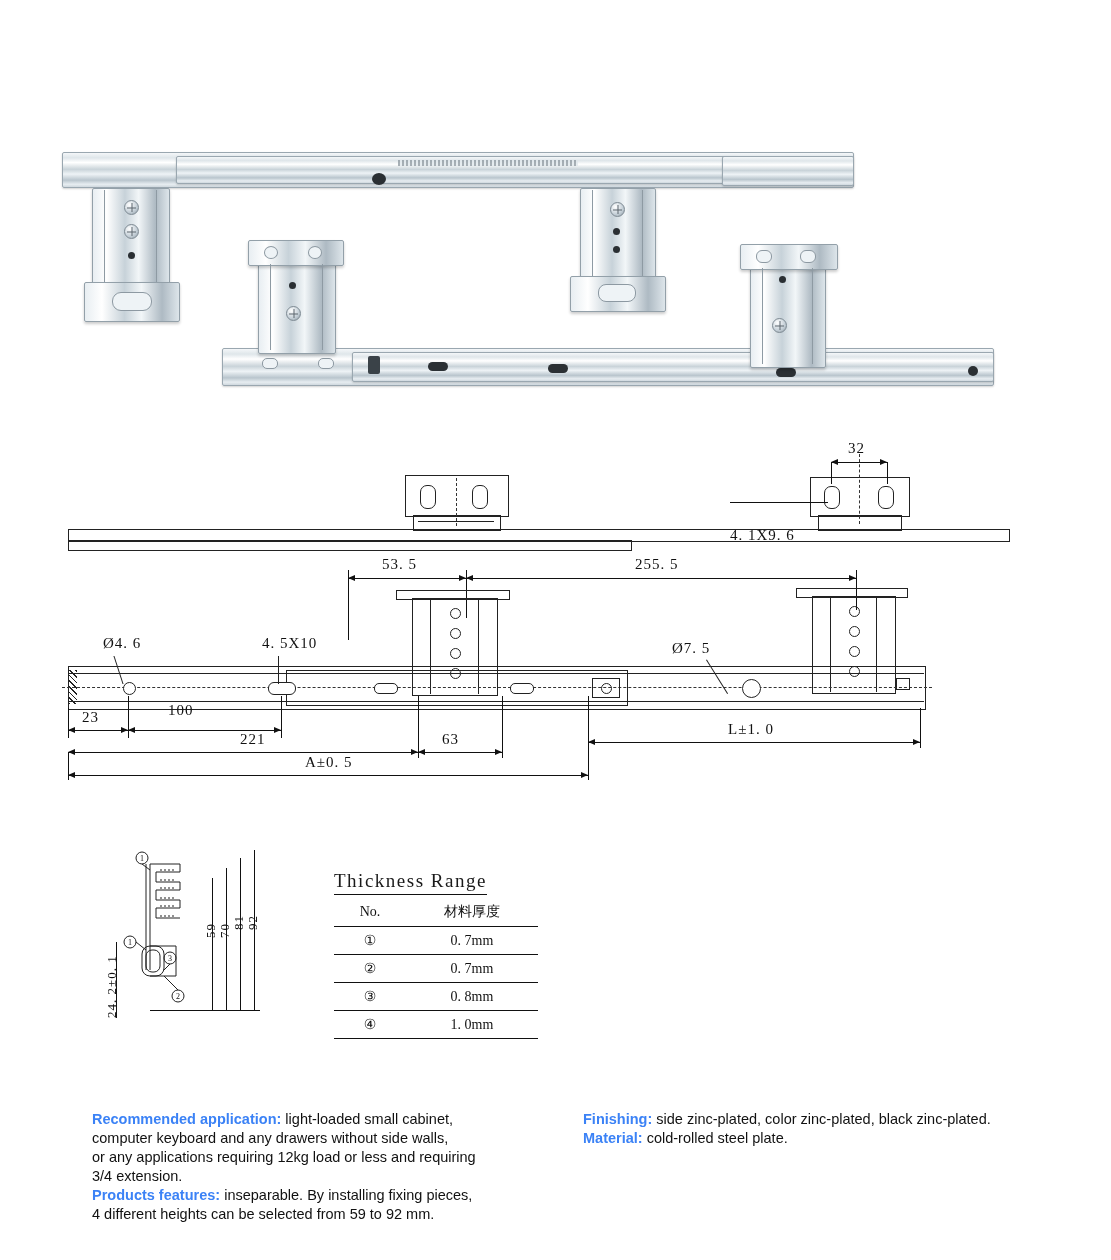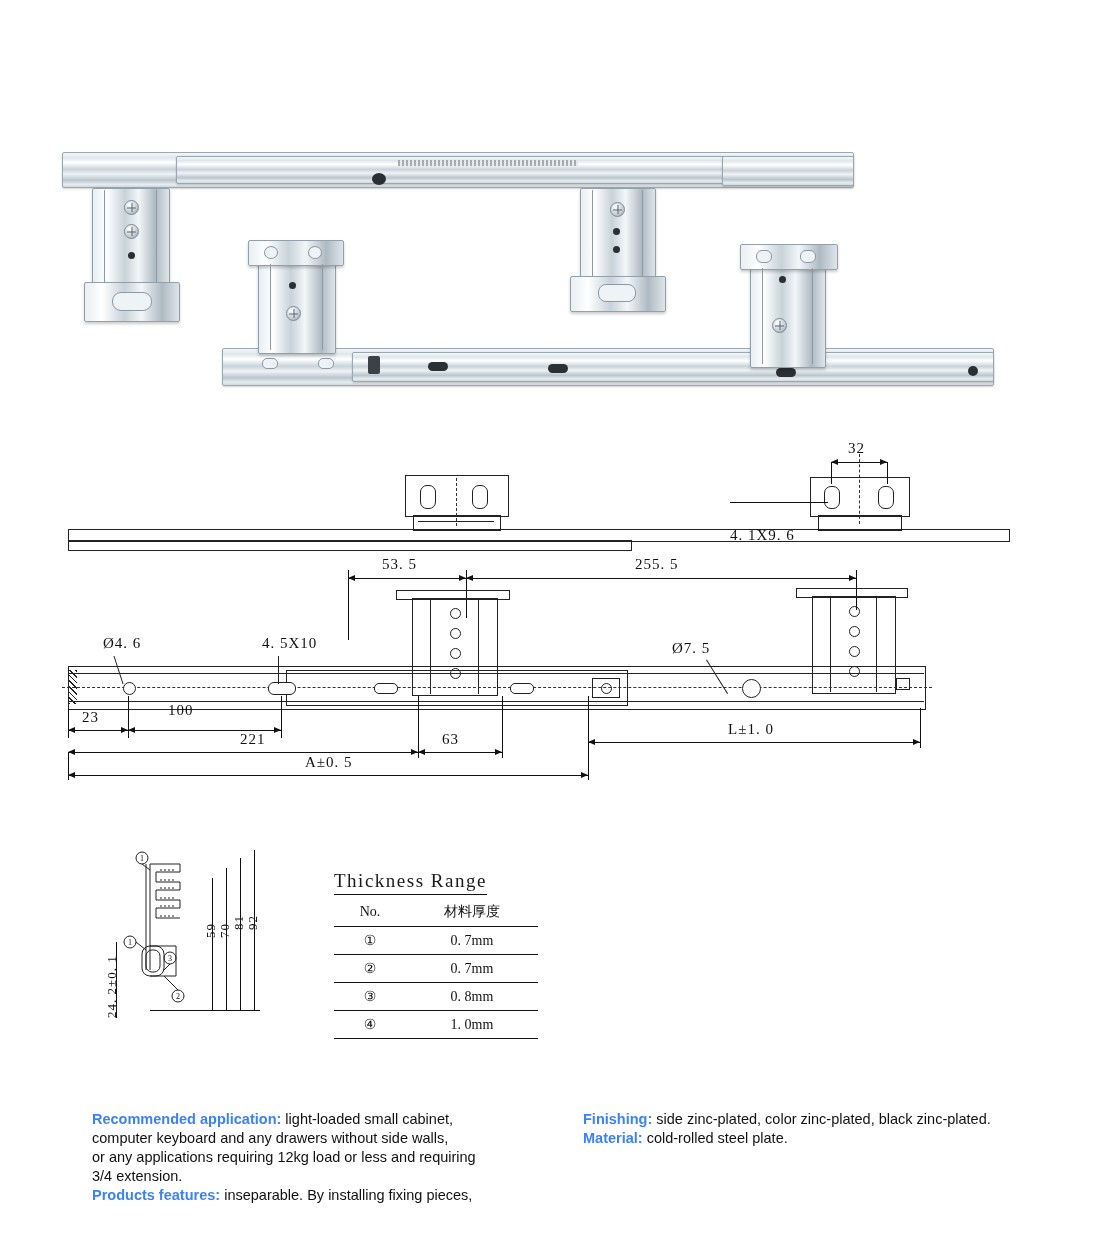--- a/index.html
+++ b/index.html
@@ -422,20 +422,21 @@
   <div class="notes left-notes">
     <div>
       <b>Recommended application:</b><span> light-loaded small cabinet,</span>
     </div>
     <div>computer keyboard and any drawers without side walls,</div>
     <div>or any applications requiring 12kg load or less and requiring</div>
     <div>3/4 extension.</div>
     <div>
       <b>Products features:</b><span> inseparable. By installing fixing pieces,</span>
     </div>
+    <div>4 different heights can be selected from 59 to 92 mm.</div>
   </div>
 
   <div class="notes right-notes">
     <div>
       <b>Finishing:</b><span> side zinc-plated, color zinc-plated, black zinc-plated.</span>
     </div>
     <div>
       <b>Material:</b><span> cold-rolled steel plate.</span>
     </div>
   </div>

